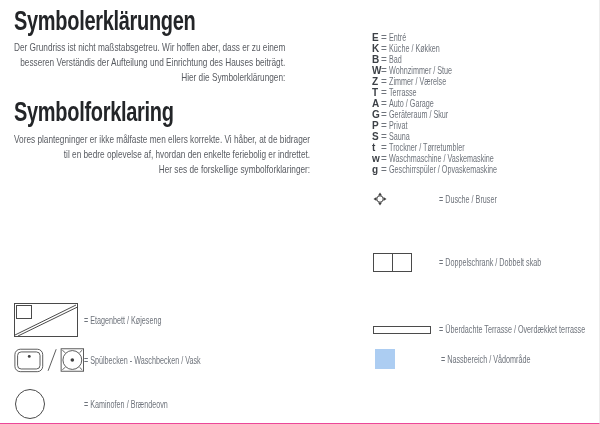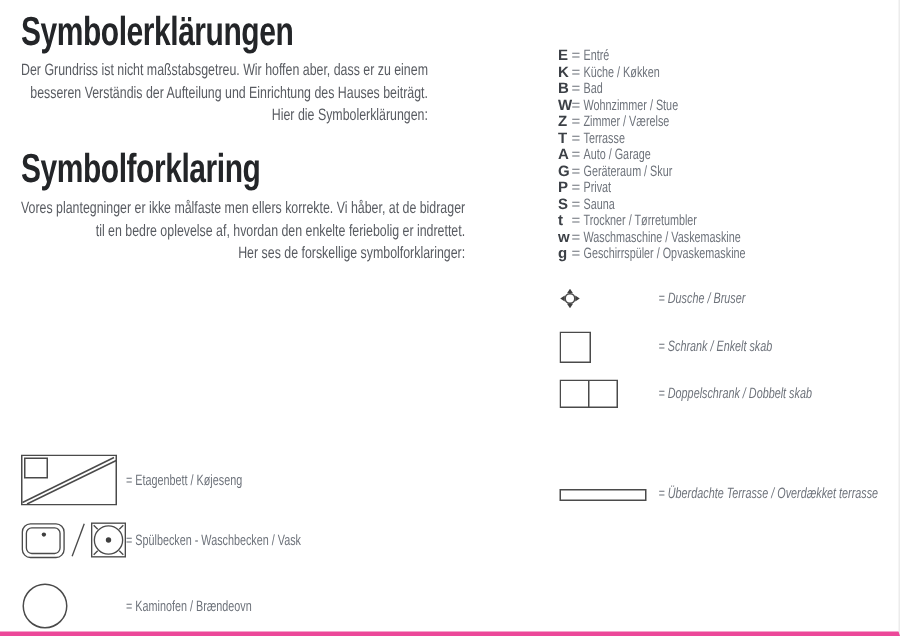--- a/index.html
+++ b/index.html
@@ -1,38 +1,38 @@
 <!DOCTYPE html>
 <html><head>
 <meta charset="utf-8">
 <style>
   html,body{margin:0;padding:0;background:#ffffff;}
   .page{
     position:relative;width:600px;height:424px;background:#ffffff;overflow:hidden;
     font-family:"Liberation Sans", sans-serif;
-    border-right:1px solid #ececec;border-bottom:3px solid #ec4899;box-sizing:border-box;
+    border-right:1px solid #ececec;border-bottom:1px solid #ec4899;box-sizing:border-box;
   }
   .h-title{
     position:absolute;left:14px;white-space:nowrap;
     font-size:27px;font-weight:bold;color:#232528;letter-spacing:-0.4px;
     transform:scaleX(0.74);transform-origin:0 0;line-height:30px;
   }
   .para{position:absolute;left:14px;text-align:right;}
   .para span{
     display:block;white-space:nowrap;font-size:11px;line-height:15px;color:#585b61;
     transform:scaleX(0.75);transform-origin:0 50%;
   }
   .codes{position:absolute;left:372px;top:32px;}
   .code-row{display:flex;height:11px;line-height:11px;font-size:10px;}
   .code-letter{width:9px;font-weight:bold;color:#3c4046;flex:none;}
   .code-eq{width:8px;color:#6e737b;flex:none;text-align:left;}
   .code-label{color:#6e737b;white-space:nowrap;transform:scaleX(0.72);transform-origin:0 50%;}
   .lrow{position:absolute;left:14px;display:flex;align-items:center;}
   .lrow .icbox{width:70px;flex:none;display:flex;align-items:center;}
-  .rrow{position:absolute;left:373px;display:flex;align-items:center;font-style:italic;}
+  .rrow{position:absolute;left:373px;display:flex;align-items:center;}
   .rrow .icbox{width:66px;flex:none;display:flex;align-items:center;}
   .leg-label{
     color:#6e737b;font-size:10px;white-space:nowrap;
     transform:scaleX(0.72);transform-origin:0 50%;
   }
   svg{display:block;}
   .sym-stroke{stroke:#4a4a4a;stroke-width:1;fill:none;}
   .sym-fill{fill:#3f3f3f;stroke:none;}
   .dotted-terrace{width:59px;}
   .dotline{height:2px;background:repeating-linear-gradient(90deg,#4b4b4b 0 1.6px,transparent 1.6px 4.2px);}
@@ -175,42 +175,40 @@
         <circle class="sym-stroke" cx="7" cy="7" r="3.2"></circle>
         <path class="sym-fill" d="M7,0.5 L5,3.5 L9,3.5 Z"></path>
         <path class="sym-fill" d="M7,13.5 L5,10.5 L9,10.5 Z"></path>
         <path class="sym-fill" d="M0.5,7 L3.5,5 L3.5,9 Z"></path>
         <path class="sym-fill" d="M13.5,7 L10.5,5 L10.5,9 Z"></path>
       </svg>
     </div>
     <span class="leg-label">= Dusche / Bruser</span>
   </div>
 
-  <div class="rrow" style="top:221px">
-    <div class="icbox">
-      <svg width="21" height="21" viewBox="0 0 21 21">
-        <rect class="sym-stroke" x="0.5" y="0.5" width="20" height="20"></rect>
-      </svg>
-    </div>
-    <span class="leg-label">= Schrank / Enkelt skab</span>
-  </div>
 
   <div class="rrow" style="top:253px">
     <div class="icbox">
       <svg width="40" height="19" viewBox="0 0 40 19">
         <rect class="sym-stroke" x="0.5" y="0.5" width="38" height="18"></rect>
         <line class="sym-stroke" x1="19.5" y1="0.5" x2="19.5" y2="18.5"></line>
       </svg>
     </div>
     <span class="leg-label">= Doppelschrank / Dobbelt skab</span>
   </div>
 
 
   <div class="rrow" style="top:324px">
     <div class="icbox">
       <div class="covered-terrace"></div>
     </div>
     <span class="leg-label">= Überdachte Terrasse / Overdækket terrasse</span>
   </div>
 
+  <div class="rrow" style="top:349px;left:375px">
+    <div class="icbox">
+      <div class="color-square" style="background: rgb(172, 205, 242);"></div>
+    </div>
+    <span class="leg-label">= Nassbereich / Vådområde</span>
+  </div>
 
 
 </div>
 
 </body></html>

